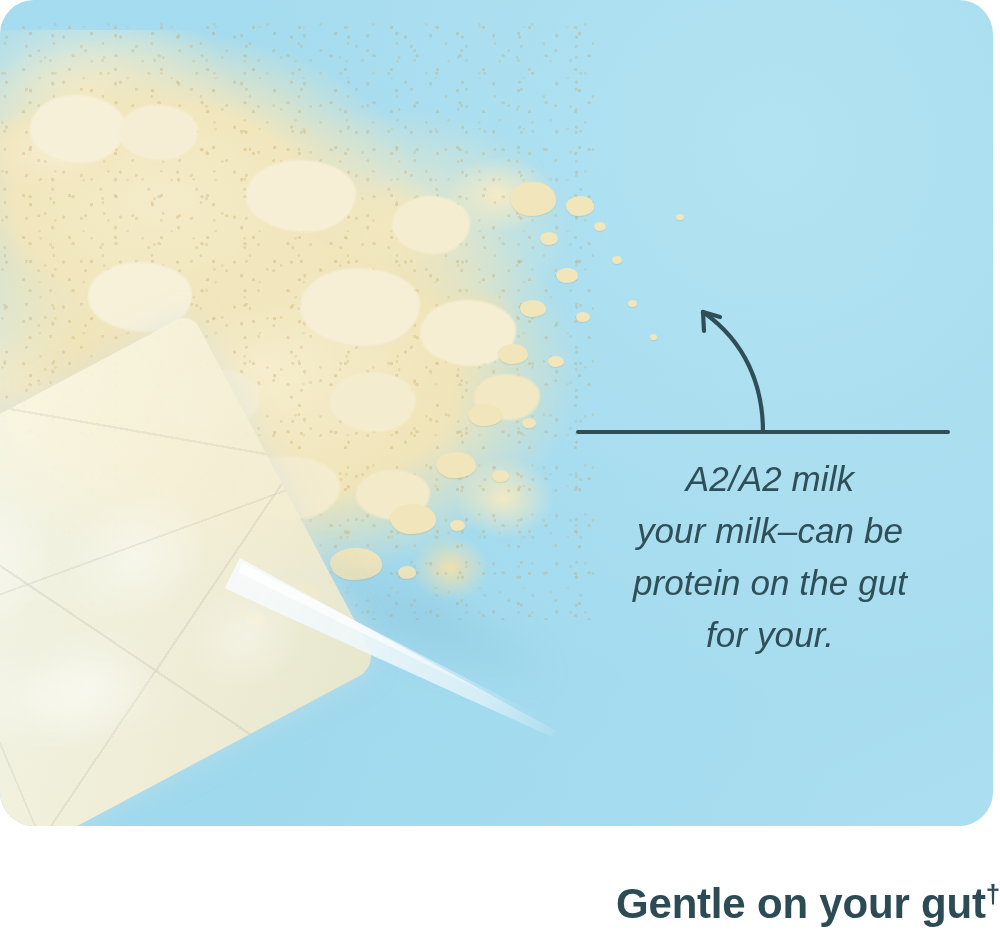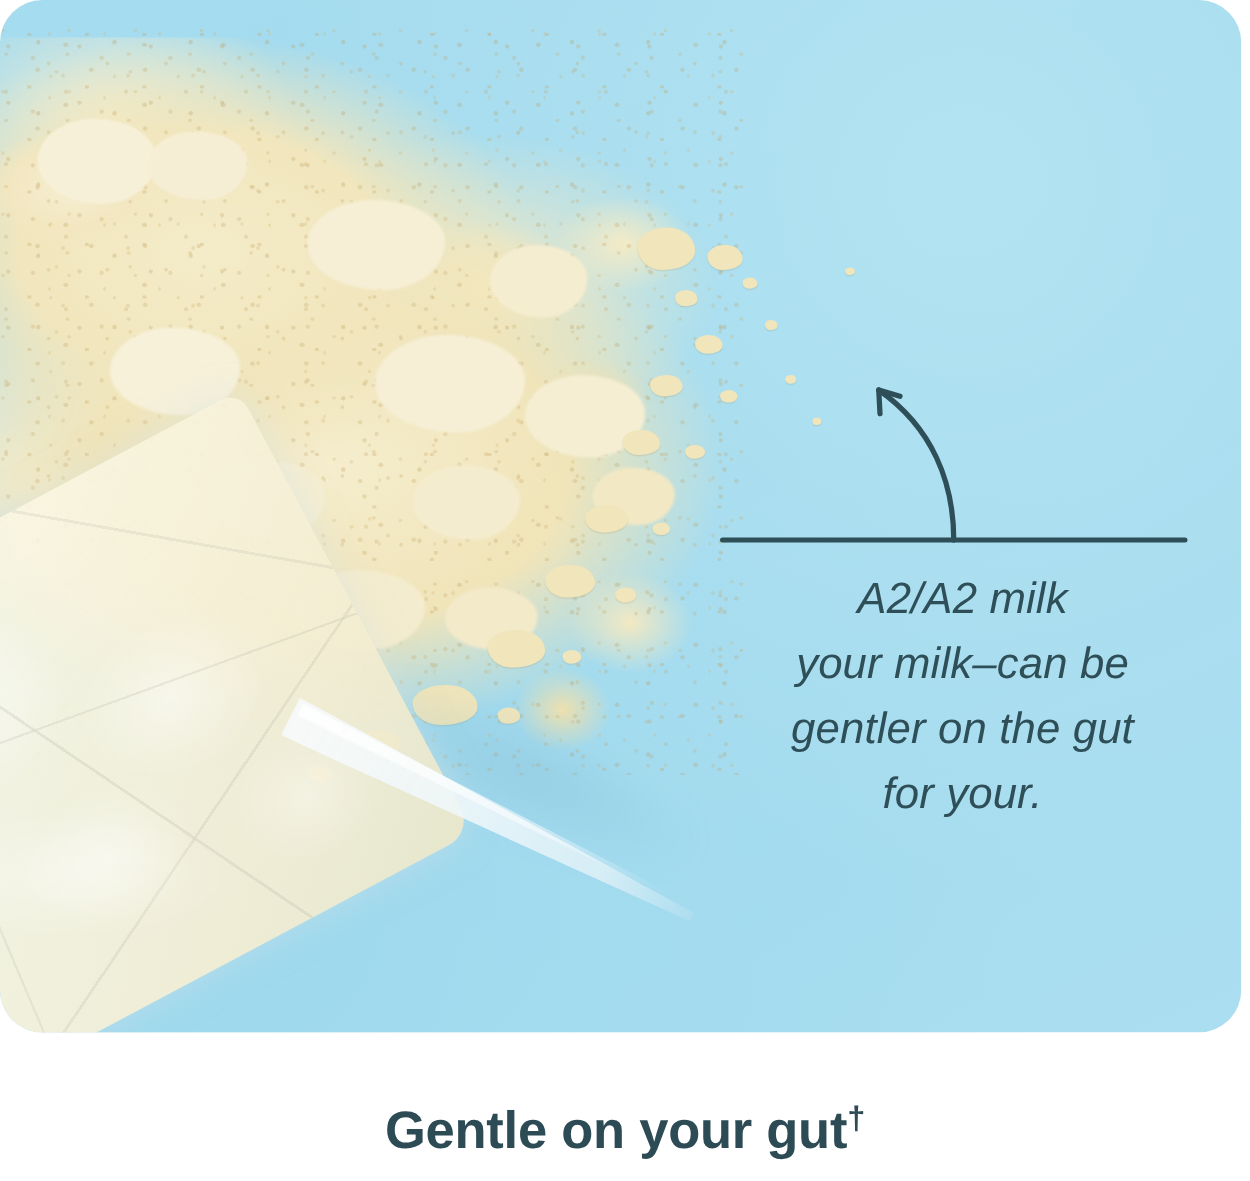--- a/index.html
+++ b/index.html
@@ -221,21 +221,21 @@
     color: #2f4f58;
     letter-spacing: .1px;
   }
 
   
   .headline {
     position: absolute;
     left: 0;
     top: 880px;
     width: 1000px;
-    text-align: center;
+    text-align: right;
     font-family: "Liberation Sans", sans-serif;
     font-size: 42px;
     font-weight: 700;
     color: #2d4b55;
     letter-spacing: -0.2px;
   }
   .headline .dagger {
     font-size: 26px;
     vertical-align: super;
     line-height: 0;
@@ -302,19 +302,19 @@
   <div class="annotation">
     <svg class="anno-svg" viewBox="0 0 420 160">
       <path d="M203 142 C 203 96, 186 52, 143 22" fill="none" stroke="#2f4f58" stroke-width="4.2" stroke-linecap="round"></path>
       <path d="M143 22 L 160 27 M143 22 L 144 41" fill="none" stroke="#2f4f58" stroke-width="4.2" stroke-linecap="round" stroke-linejoin="round"></path>
       <line x1="18" y1="142" x2="388" y2="142" stroke="#2f4f58" stroke-width="4" stroke-linecap="round"></line>
     </svg>
 
     <div class="caption">
       <div>A2/A2 milk</div>
       <div>your milk–can be</div>
-      <div>gentler on the gut</div>
+      <div>protein on the gut</div>
       <div>for your.</div>
     </div>
   </div>
 </div>
 
 <div class="headline"><span>Gentle on your gut</span><span class="dagger">†</span></div>
 
 </body></html>

